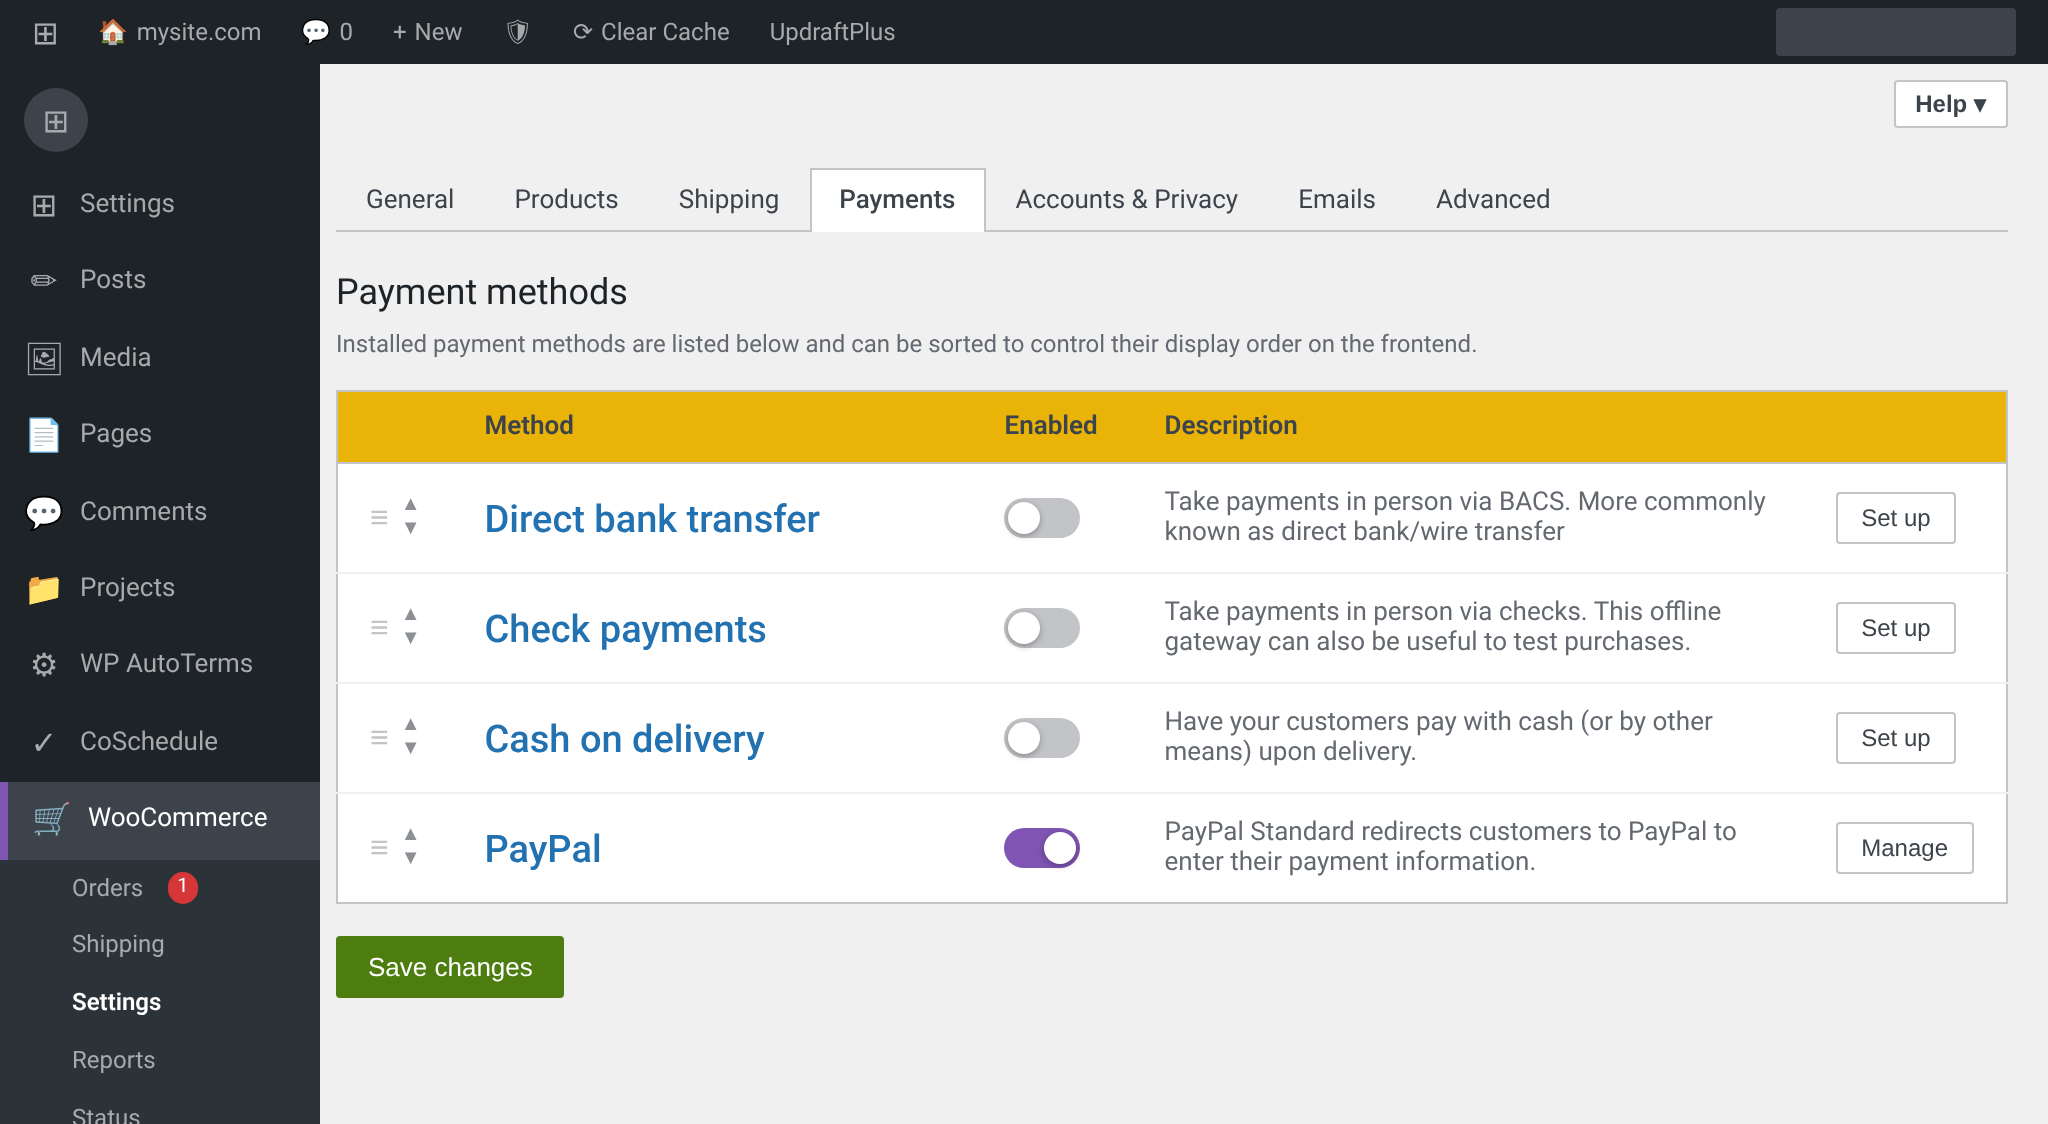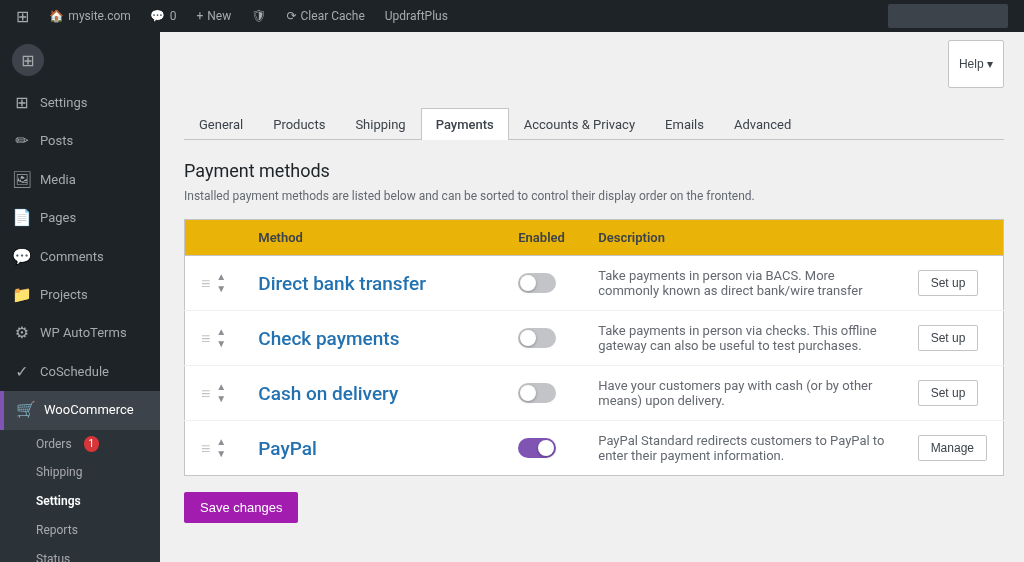--- a/index.html
+++ b/index.html
@@ -20,25 +20,25 @@
     .sidebar-item { display: flex; align-items: center; gap: 8px; padding: 8px 12px; color: #a7aaad; cursor: pointer; font-size: 13px; line-height: 1.4; }
     .sidebar-icon { font-size: 16px; width: 20px; text-align: center; flex-shrink: 0; }
     .sidebar-sub { padding-left: 0; background: #2c3338; }
     .sidebar-sub .sidebar-item { padding: 6px 12px 6px 36px; font-size: 12px; color: #a7aaad; }
     .sidebar-sub .sidebar-item.active-sub { color: #fff; font-weight: 600; }
     .sidebar-badge { background: #d63638; color: #fff; font-size: 10px; padding: 1px 5px; border-radius: 10px; margin-left: 4px; }
     .sidebar-item.woo-active { background: #3c434a; color: #fff; position: relative; border-left: 4px solid #7f54b3; }
 
     
     .main { flex: 1; overflow-y: auto; padding: 0; background: #f0f0f1; }
-    .main-inner { padding: 20px 20px 20px 24px; }
+    .main-inner { padding: 20px 20px 20px 8px; }
 
     
     .help-bar { display: flex; justify-content: flex-end; padding: 8px 20px 0; }
-    .help-btn { background: #fff; border: 1px solid #c3c4c7; padding: 16px 10px; font-size: 12px; cursor: pointer; border-radius: 2px; color: #3c434a; }
+    .help-btn { background: #fff; border: 1px solid #c3c4c7; padding: 4px 10px; font-size: 12px; cursor: pointer; border-radius: 2px; color: #3c434a; font-weight: bold; }
 
     
     .tabs { display: flex; gap: 0; border-bottom: 1px solid #c3c4c7; margin-bottom: 20px; flex-wrap: wrap; }
     .tab { padding: 8px 14px; font-size: 13px; cursor: pointer; border: 1px solid transparent; border-bottom: none; color: #3c434a; text-decoration: none; background: transparent; margin-bottom: -1px; }
     .tab.active { background: #fff; border-color: #c3c4c7; border-bottom-color: #fff; color: #3c434a; font-weight: 500; }
 
     
     .page-title { font-size: 18px; font-weight: 400; color: #1d2327; margin-bottom: 8px; }
     .page-desc { font-size: 12px; color: #646970; margin-bottom: 16px; }
 
@@ -56,21 +56,21 @@
     
     .toggle { width: 38px; height: 20px; border-radius: 10px; background: #c3c4c7; position: relative; cursor: pointer; flex-shrink: 0; transition: background 0.2s; }
     .toggle.on { background: #7f54b3; }
     .toggle::after { content: ''; position: absolute; width: 16px; height: 16px; background: #fff; border-radius: 50%; top: 2px; left: 2px; transition: left 0.2s; box-shadow: 0 1px 3px rgba(0,0,0,0.3); }
     .toggle.on::after { left: 20px; }
 
     
     .action-btn { padding: 5px 12px; border: 1px solid #c3c4c7; background: #fff; color: #3c434a; font-size: 12px; cursor: pointer; border-radius: 2px; white-space: nowrap; }
 
     
-    .save-btn { background: #a21caf; color: #fff; border: none; padding: 8px 16px; font-size: 13px; cursor: pointer; border-radius: 2px; margin-top: 16px; }
+    .save-btn { background: #4d7c0f; color: #fff; border: none; padding: 8px 16px; font-size: 13px; cursor: pointer; border-radius: 2px; margin-top: 16px; }
 
     .desc-col { color: #646970; font-size: 13px; max-width: 340px; }
     .th-method { width: 260px; }
     .th-enabled { width: 80px; }
   </style>
 </head>
 <body>
 
 <div class="admin-bar">
   <div class="admin-bar-item">

